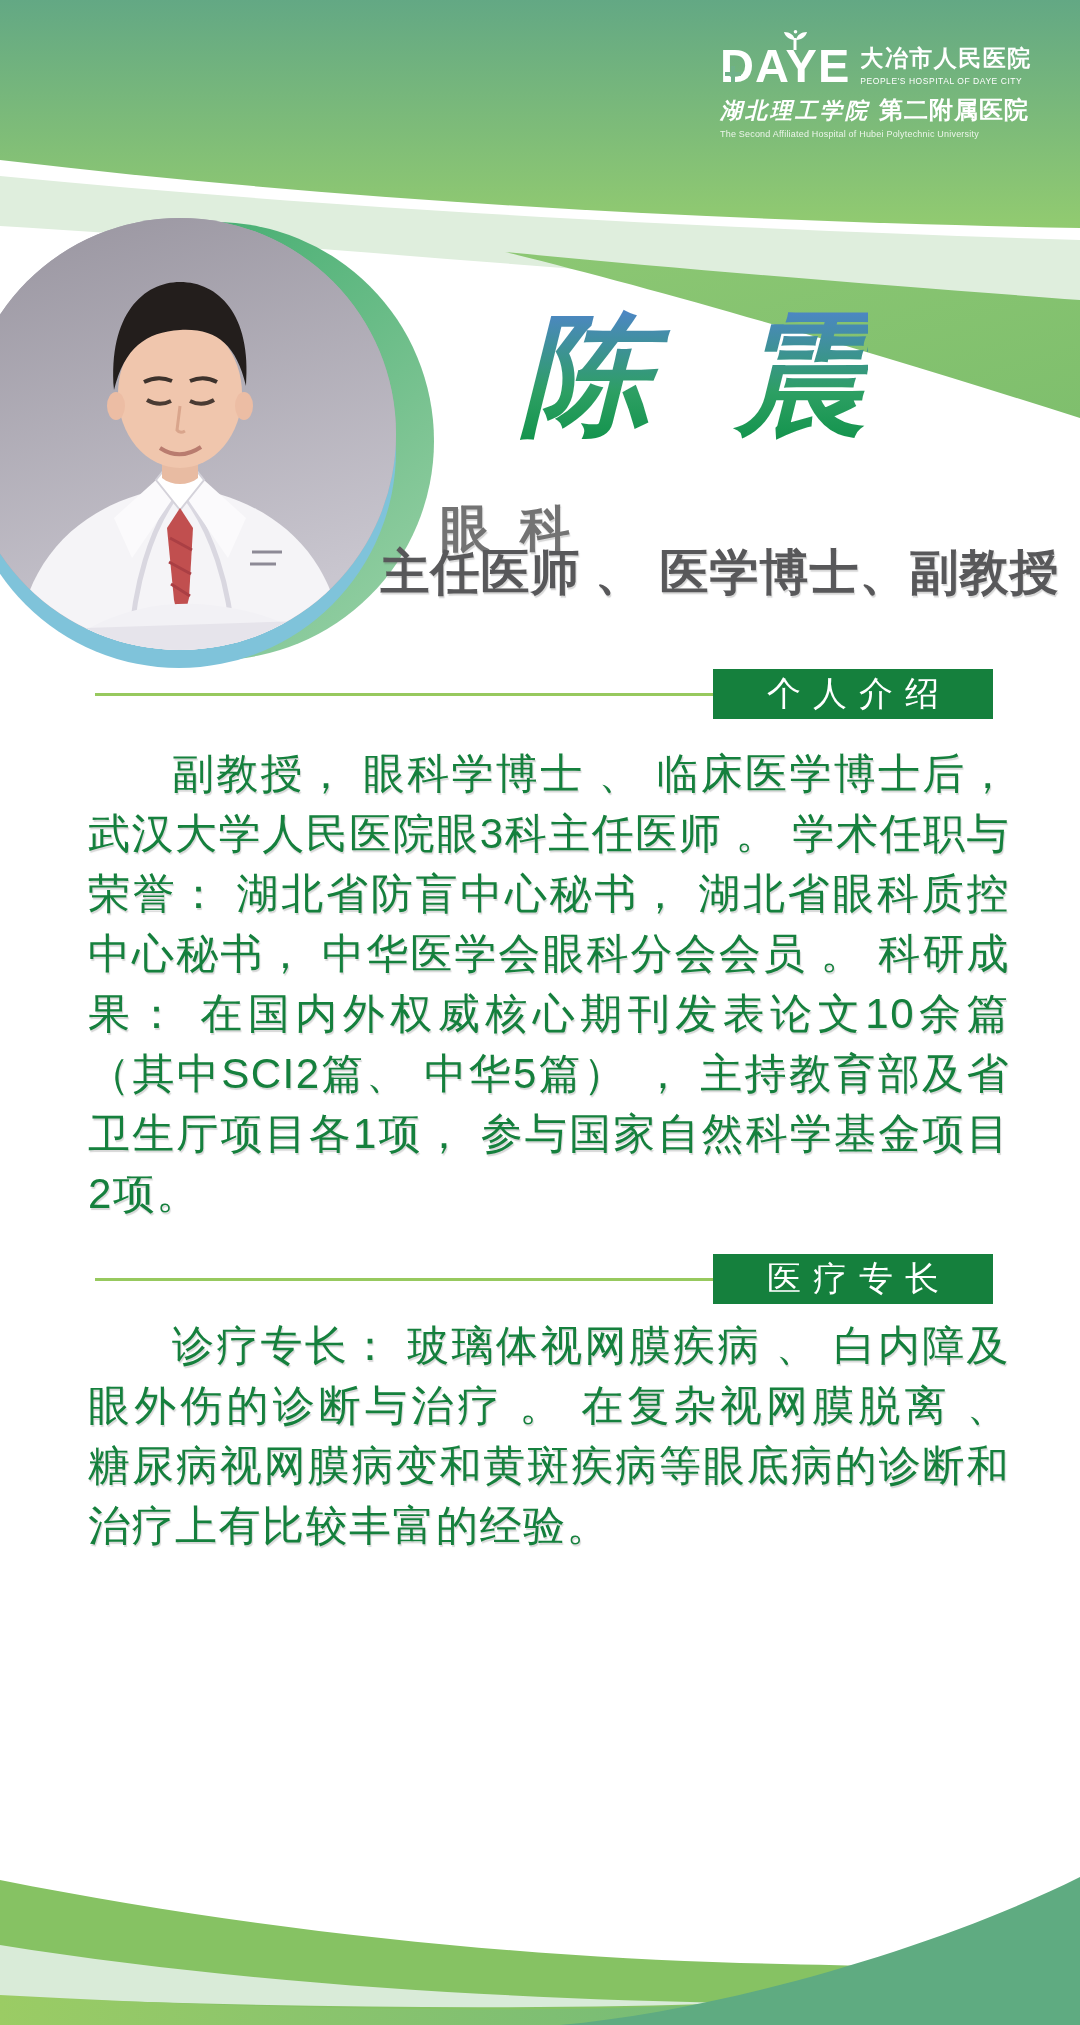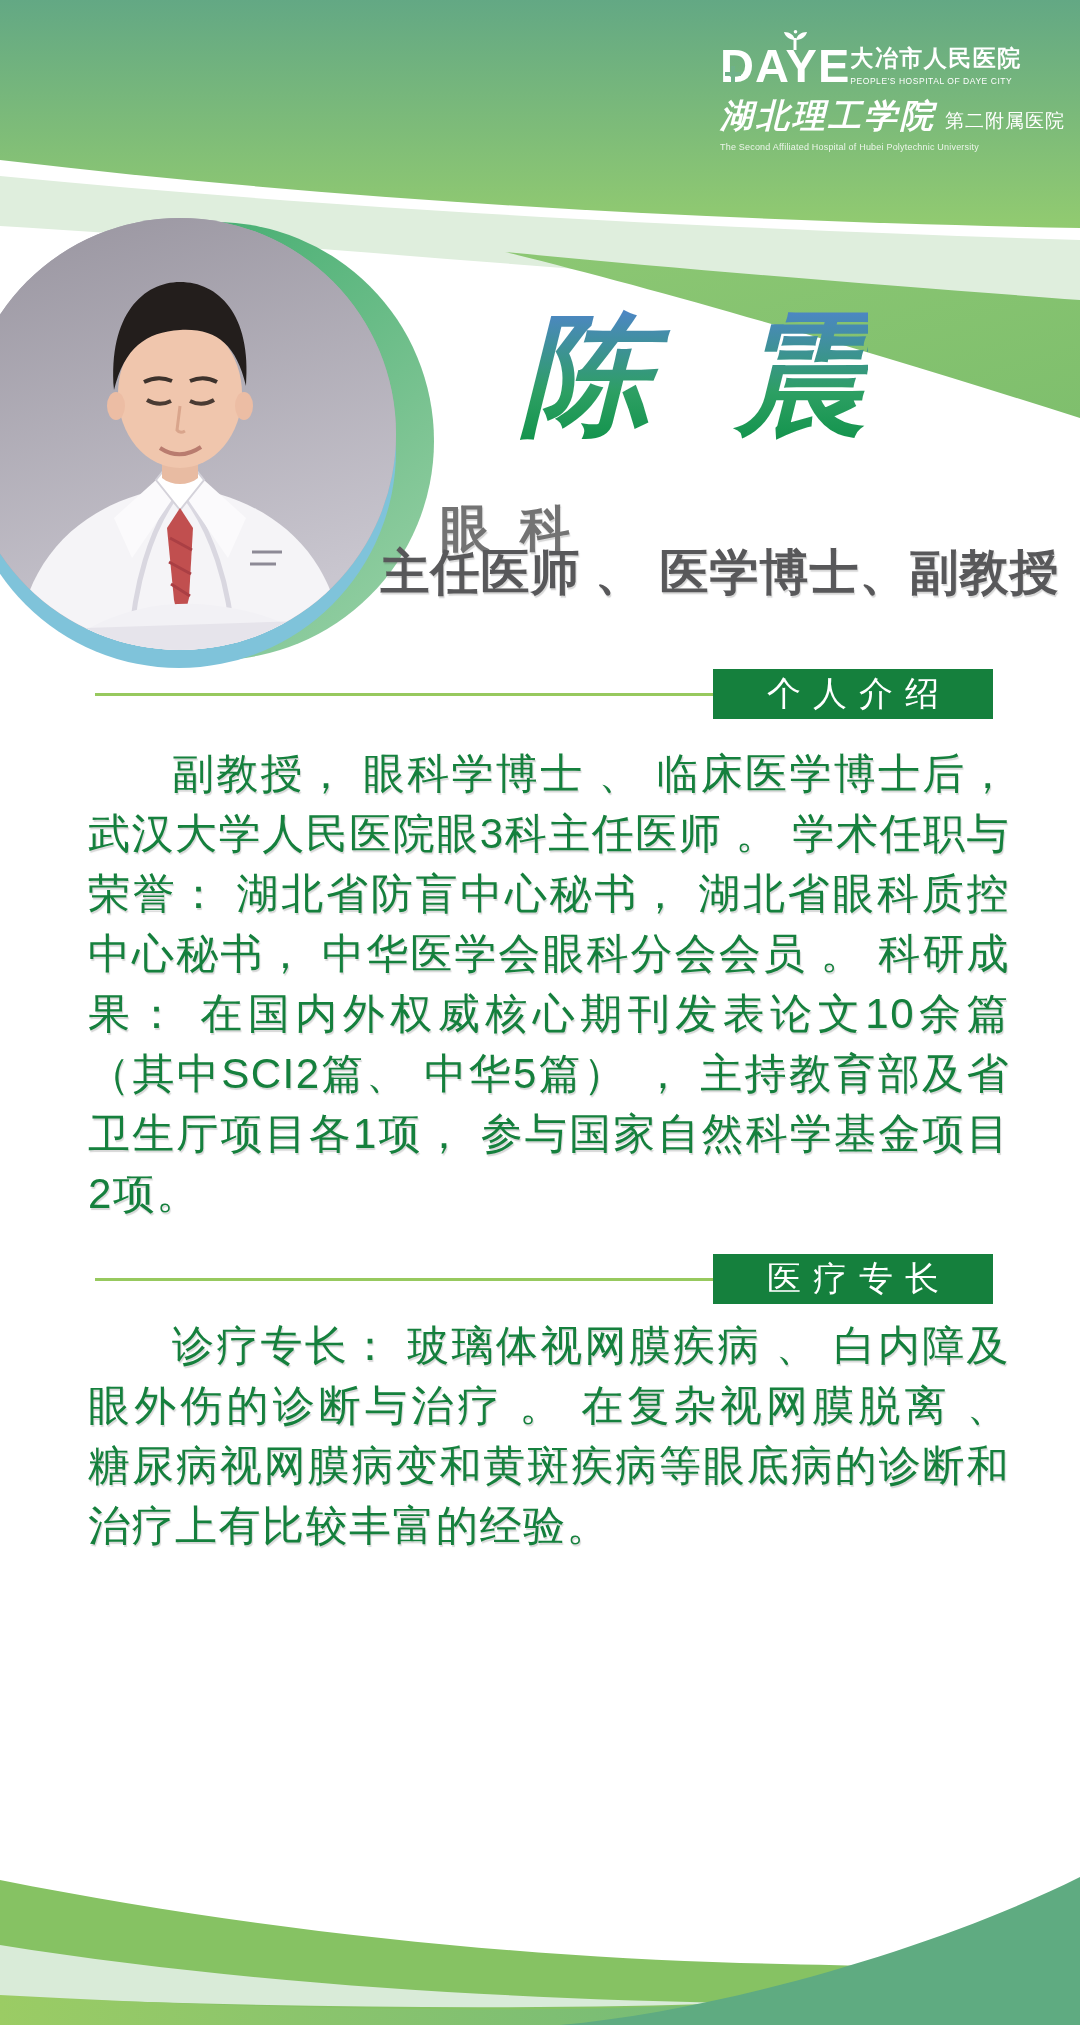--- a/index.html
+++ b/index.html
@@ -5,32 +5,32 @@
   html,body{margin:0;padding:0;background:#ffffff;}
   .poster{
     position:relative;width:1080px;height:2025px;overflow:hidden;
     background:#ffffff;font-family:"Liberation Sans",sans-serif;
   }
   svg{display:block;}
   
   .deco-top{position:absolute;top:0;left:0;width:1080px;height:430px;}
   
   .logo{position:absolute;top:36px;right:50px;width:310px;color:#ffffff;}
-  .logo-row1{display:flex;align-items:flex-end;}
+  .logo-row1{display:flex;align-items:flex-end;gap:10px;}
   .daye-wrap{position:relative;line-height:0.85;}
   .daye{font-size:47px;font-weight:bold;letter-spacing:1px;line-height:0.9;}
   .daye-cross{position:absolute;left:5px;top:21px;}
   .daye-sprout{position:absolute;left:63px;top:-15px;}
   .hosp-names{display:flex;flex-direction:column;justify-content:space-between;padding-bottom:1px;margin-top:7px;}
   .hosp-cn{font-size:23px;font-weight:bold;letter-spacing:1.5px;white-space:nowrap;}
   .hosp-en{font-size:8.5px;letter-spacing:0.55px;margin-top:2px;white-space:nowrap;}
   .logo-row2{display:flex;align-items:baseline;gap:9px;margin-top:7px;}
   .affil-script{font-family:"DejaVu Serif",serif;font-style:italic;font-weight:bold;
-    font-size:33px;letter-spacing:3px;white-space:nowrap;}
-  .affil-cn{font-size:19px;letter-spacing:1px;white-space:nowrap;}
+    font-size:22px;letter-spacing:3px;white-space:nowrap;}
+  .affil-cn{font-size:24px;letter-spacing:1px;white-space:nowrap;font-weight:bold;}
   .affil-en{font-size:9px;letter-spacing:0.2px;margin-top:3px;opacity:.85;white-space:nowrap;}
   
   .medal{position:absolute;left:-36px;top:212px;width:480px;height:470px;}
   .ring-green{position:absolute;left:32px;top:10px;width:438px;height:438px;border-radius:50%;
     background:linear-gradient(140deg,#46ae72 20%,#7dc493 70%,#9bd3a8 100%);}
   .ring-blue{position:absolute;left:-2px;top:22px;width:434px;height:434px;border-radius:50%;
     background:#7fc3da;}
   .photo{position:absolute;left:0;top:6px;width:432px;height:432px;border-radius:50%;
     overflow:hidden;background:#aaa6b0;}
   

